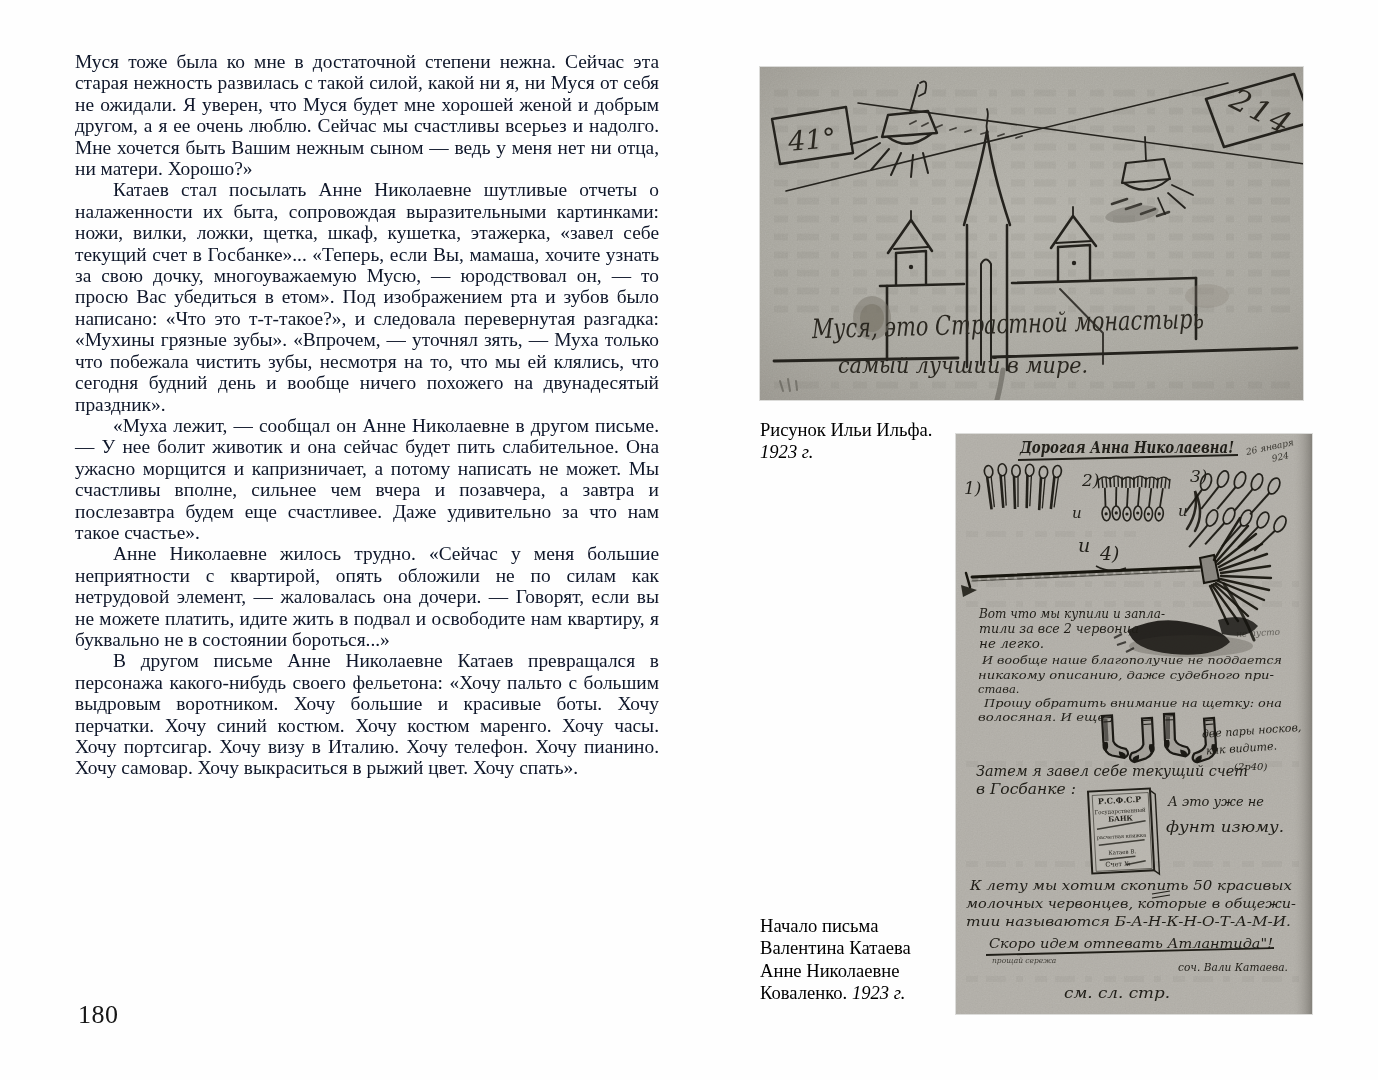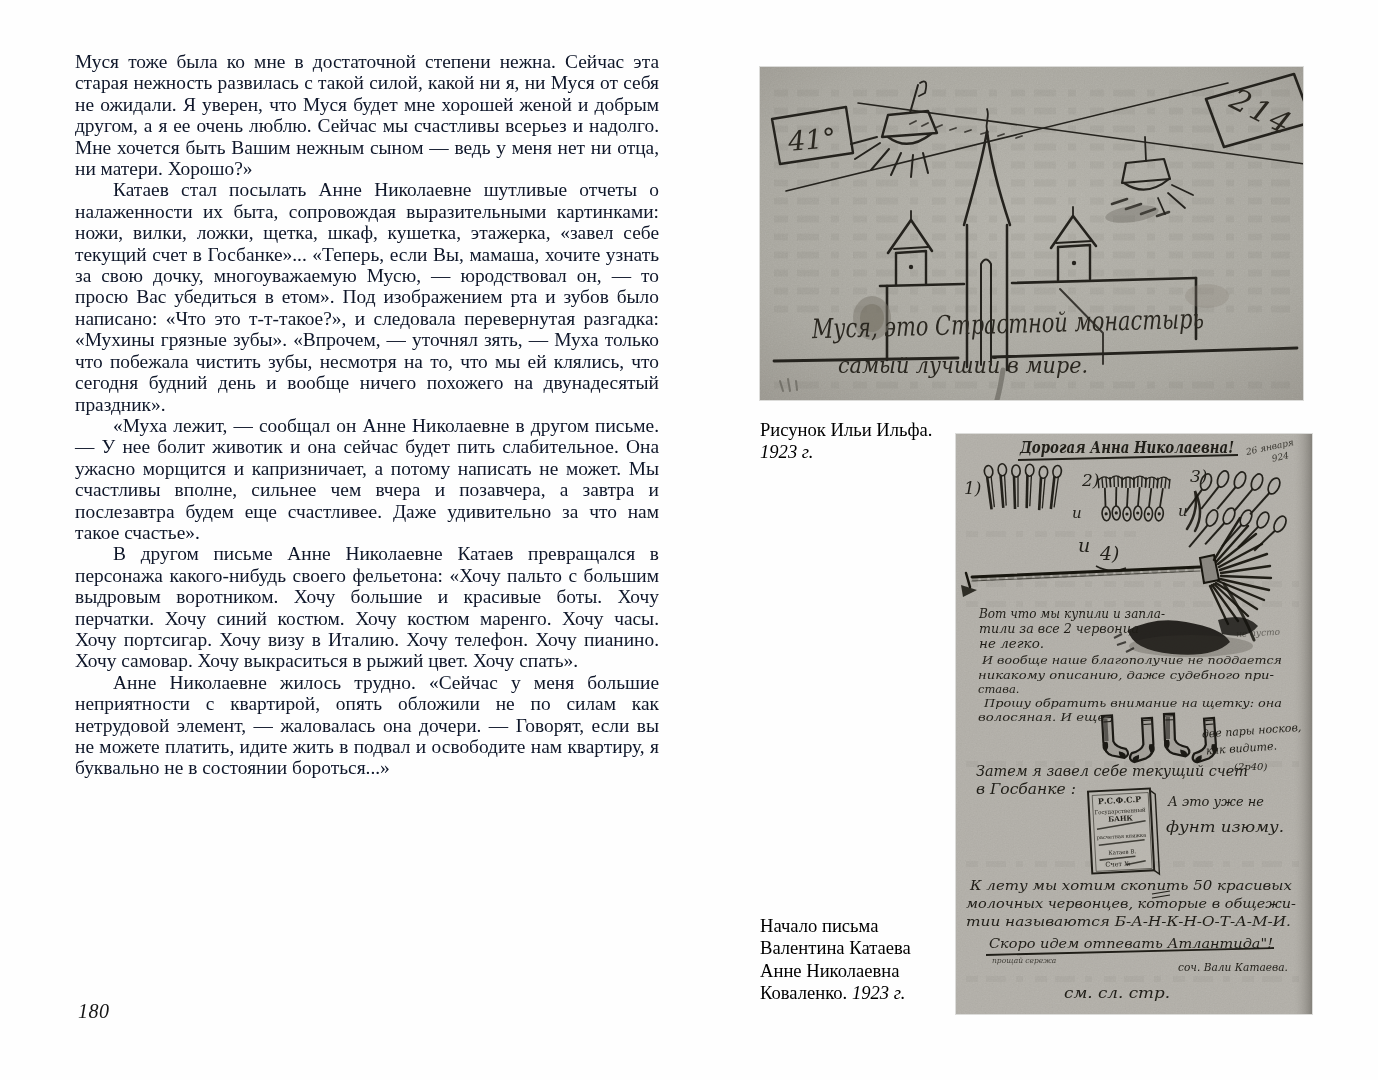--- a/index.html
+++ b/index.html
@@ -10,45 +10,44 @@
     color:#1a1a1a;
   }
   .body-col{
     position:absolute;left:75px;top:51px;width:584px;
     font-size:19.4px;line-height:21.4px;text-align:justify;
     color:#0f172a;
   }
   .body-col p{margin:0;text-indent:38px;}
   .body-col p.first{text-indent:0;}
   .page-num{
-    position:absolute;left:78px;top:1000px;font-size:20px;color:#161616;
+    position:absolute;left:78px;top:1000px;font-size:26px;color:#161616;
     letter-spacing:.5px;
-    font-style:italic;
   }
   .fig{position:absolute;box-shadow:0 0 0 1px rgba(120,118,110,.25);}
   .fig svg{display:block;}
   #fig-ilf{left:760px;top:67px;width:543px;height:333px;}
   #fig-letter{left:956px;top:422px;width:356px;height:580px;margin-top:12px;}
   .caption{
     position:absolute;font-size:18.6px;line-height:22.4px;color:#000000;
   }
   #cap-ilf{left:760px;top:419px;width:190px;}
   #cap-letter{left:760px;top:915px;width:190px;}
   .caption .it{font-style:italic;}
   text{user-select:none;}
 </style>
 </head>
 <body>
 
 <div class="body-col">
   <p class="first">Муся тоже была ко мне в достаточной степени нежна. Сейчас эта старая нежность развилась с такой силой, какой ни я, ни Муся от себя не ожидали. Я уверен, что Муся будет мне хорошей женой и добрым другом, а я ее очень люблю. Сейчас мы счастливы всерьез и надолго. Мне хочется быть Вашим нежным сыном — ведь у меня нет ни отца, ни матери. Хорошо?»</p>
   <p>Катаев стал посылать Анне Николаевне шутливые отчеты о налаженности их быта, сопровождая выразительными картинками: ножи, вилки, ложки, щетка, шкаф, кушетка, этажерка, «завел себе текущий счет в Госбанке»... «Теперь, если Вы, мамаша, хочите узнать за свою дочку, многоуважаемую Мусю, — юродствовал он, — то просю Вас убедиться в етом». Под изображением рта и зубов было написано: «Что это т-т-такое?», и следовала перевернутая разгадка: «Мухины грязные зубы». «Впрочем, — уточнял зять, — Муха только что побежала чистить зубы, несмотря на то, что мы ей клялись, что сегодня будний день и вообще ничего похожего на двунадесятый праздник».</p>
   <p>«Муха лежит, — сообщал он Анне Николаевне в другом письме. — У нее болит животик и она сейчас будет пить слабительное. Она ужасно морщится и капризничает, а потому написать не может. Мы счастливы вполне, сильнее чем вчера и позавчера, а завтра и послезавтра будем еще счастливее. Даже удивительно за что нам такое счастье».</p>
+  <p>Анне Николаевне жилось трудно. «Сейчас у меня большие неприятности с квартирой, опять обложили не по силам как нетрудовой элемент, — жаловалась она дочери. — Говорят, если вы не можете платить, идите жить в подвал и освободите нам квартиру, я буквально не в состоянии бороться...»</p>
   <p>В другом письме Анне Николаевне Катаев превращался в персонажа какого-нибудь своего фельетона: «Хочу пальто с большим выдровым воротником. Хочу большие и красивые боты. Хочу перчатки. Хочу синий костюм. Хочу костюм маренго. Хочу часы. Хочу портсигар. Хочу визу в Италию. Хочу телефон. Хочу пианино. Хочу самовар. Хочу выкраситься в рыжий цвет. Хочу спать».</p>
-  <p>Анне Николаевне жилось трудно. «Сейчас у меня большие неприятности с квартирой, опять обложили не по силам как нетрудовой элемент, — жаловалась она дочери. — Говорят, если вы не можете платить, идите жить в подвал и освободите нам квартиру, я буквально не в состоянии бороться...»</p>
 </div>
 
 <div class="page-num">180</div>
 
 <div class="fig" id="fig-ilf">
 <svg viewBox="0 0 543 333" width="543" height="333" xmlns="http://www.w3.org/2000/svg">
   <defs>
     <filter id="grain" x="0" y="0" width="100%" height="100%">
       <feTurbulence type="fractalNoise" baseFrequency="0.75" numOctaves="3" stitchTiles="stitch"></feTurbulence>
       <feColorMatrix type="saturate" values="0"></feColorMatrix>
@@ -318,18 +317,18 @@
     <text x="108" y="564" font-size="14" textLength="106" lengthAdjust="spacingAndGlyphs">см. сл. стр.</text>
   </g>
   <path d="M196 460 l18 -3 M196 464 l18 -3" stroke="#1f1d17" stroke-width="1.2"></path>
   <path d="M30 521 L318 514" stroke="#1f1d17" stroke-width="1.8"></path>
 </svg>
 </div>
 
 <div class="caption" id="cap-letter">
   <div>Начало письма</div>
   <div>Валентина Катаева</div>
-  <div>Анне Николаевна</div>
+  <div>Анне Николаевне</div>
   <div>
     <span>Коваленко.</span>
     <span class="it">1923 г.</span>
   </div>
 </div>
 
 </body></html>

